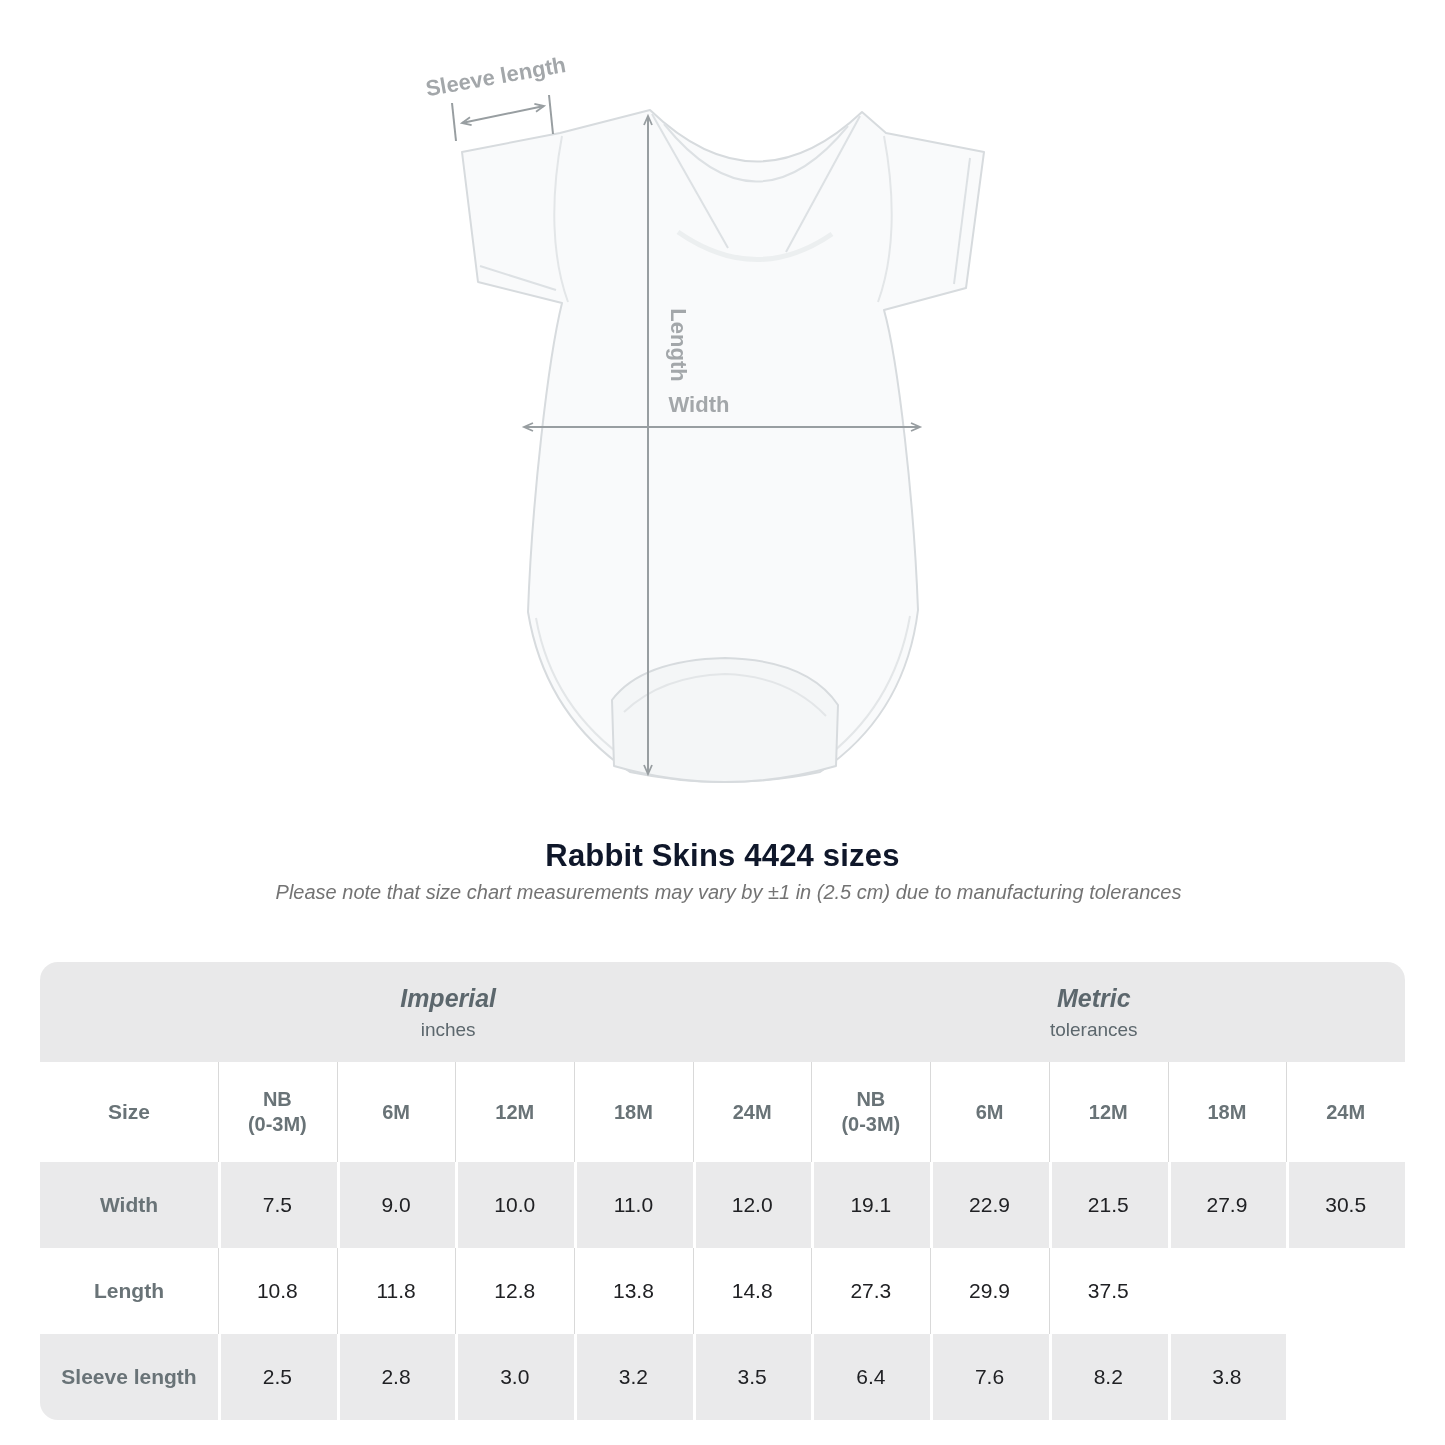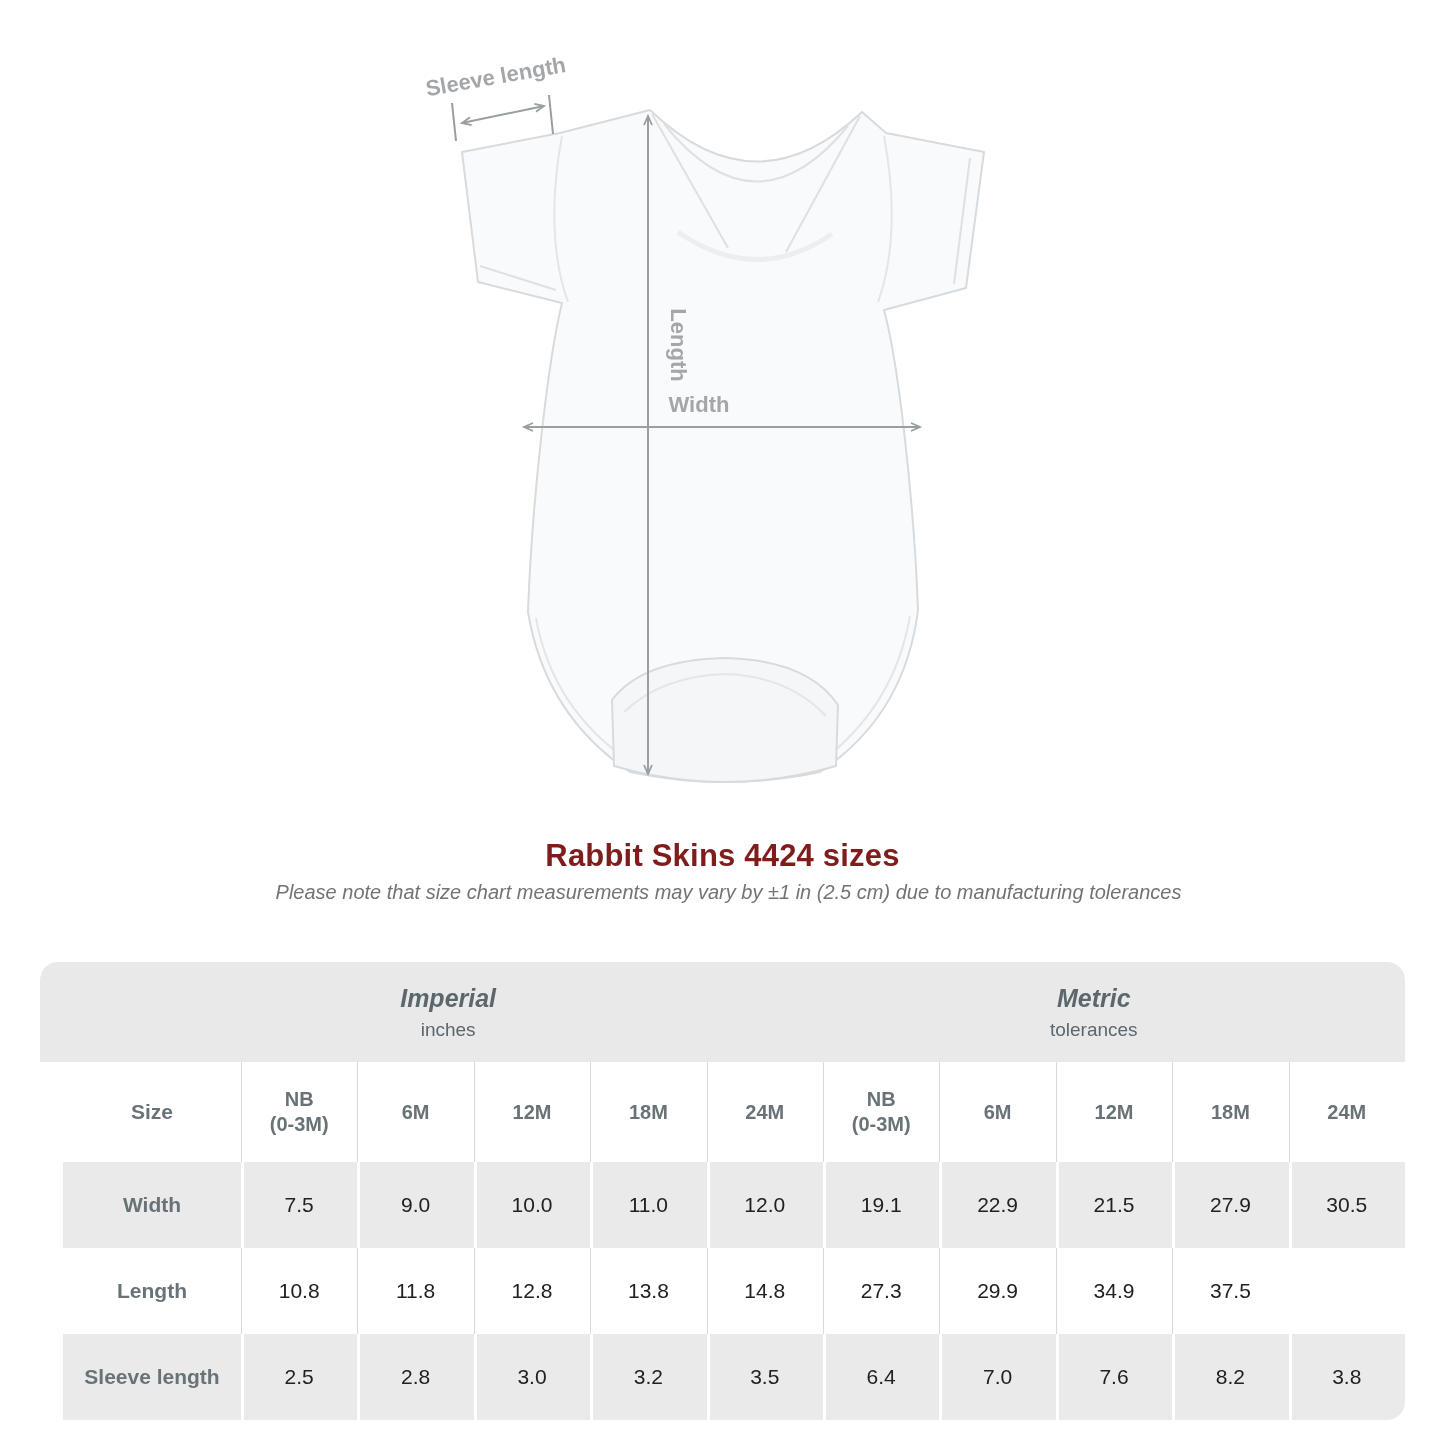--- a/index.html
+++ b/index.html
@@ -8,32 +8,32 @@
     font-family:"Liberation Sans","DejaVu Sans",sans-serif;
     -webkit-font-smoothing:antialiased;
   }
   
   .diagram-wrap{position:relative;width:1445px;height:832px;}
   .diagram-wrap svg{display:block;}
 
   
   .title-block{text-align:center;margin:6px 0 0 0;}
   .title-block h1{
-    margin:0;font-size:31px;font-weight:bold;color:#7f1d1d;letter-spacing:.2px;
+    margin:0;font-size:31px;font-weight:bold;color:#0f172a;letter-spacing:.2px;
   }
   .title-block p{
     margin:7px 0 0 12px;font-size:20px;font-style:italic;color:#737373;
   }
 
   
   .size-table{
     position:absolute;left:40px;top:962px;width:1365px;
     border-radius:18px;overflow:hidden;
   }
-  .trow{display:grid;grid-template-columns:178px repeat(10,1fr);padding-left:23px;}
+  .trow{display:grid;grid-template-columns:178px repeat(10,1fr);}
   .band{
     position:relative;height:100px;background:#e9e9ea;
   }
   .band-group{
     position:absolute;top:50%;transform:translate(-50%,-50%);
     text-align:center;white-space:nowrap;
   }
   .band-label{font-size:25px;font-weight:bold;font-style:italic;color:#5c676d;}
   .band-sub{font-size:19px;color:#5c676d;margin-top:6px;}
 
@@ -186,31 +186,29 @@
 
   <div class="trow rwhite">
     <div class="tcell label-cell">Length</div>
     <div class="tcell val sep-line">10.8</div>
     <div class="tcell val sep-line">11.8</div>
     <div class="tcell val sep-line">12.8</div>
     <div class="tcell val sep-line">13.8</div>
     <div class="tcell val sep-line">14.8</div>
     <div class="tcell val sep-line">27.3</div>
     <div class="tcell val sep-line">29.9</div>
-    <div class="tcell val sep-line">34.9</div>
     <div class="tcell val sep-line">37.5</div>
   </div>
 
   <div class="trow rgray">
     <div class="tcell label-cell">Sleeve length</div>
     <div class="tcell val sep-gap">2.5</div>
     <div class="tcell val sep-gap">2.8</div>
     <div class="tcell val sep-gap">3.0</div>
     <div class="tcell val sep-gap">3.2</div>
     <div class="tcell val sep-gap">3.5</div>
     <div class="tcell val sep-gap">6.4</div>
-    <div class="tcell val sep-gap">7.0</div>
     <div class="tcell val sep-gap">7.6</div>
     <div class="tcell val sep-gap">8.2</div>
     <div class="tcell val sep-gap">3.8</div>
   </div>
 
 </div>
 
 </body></html>

